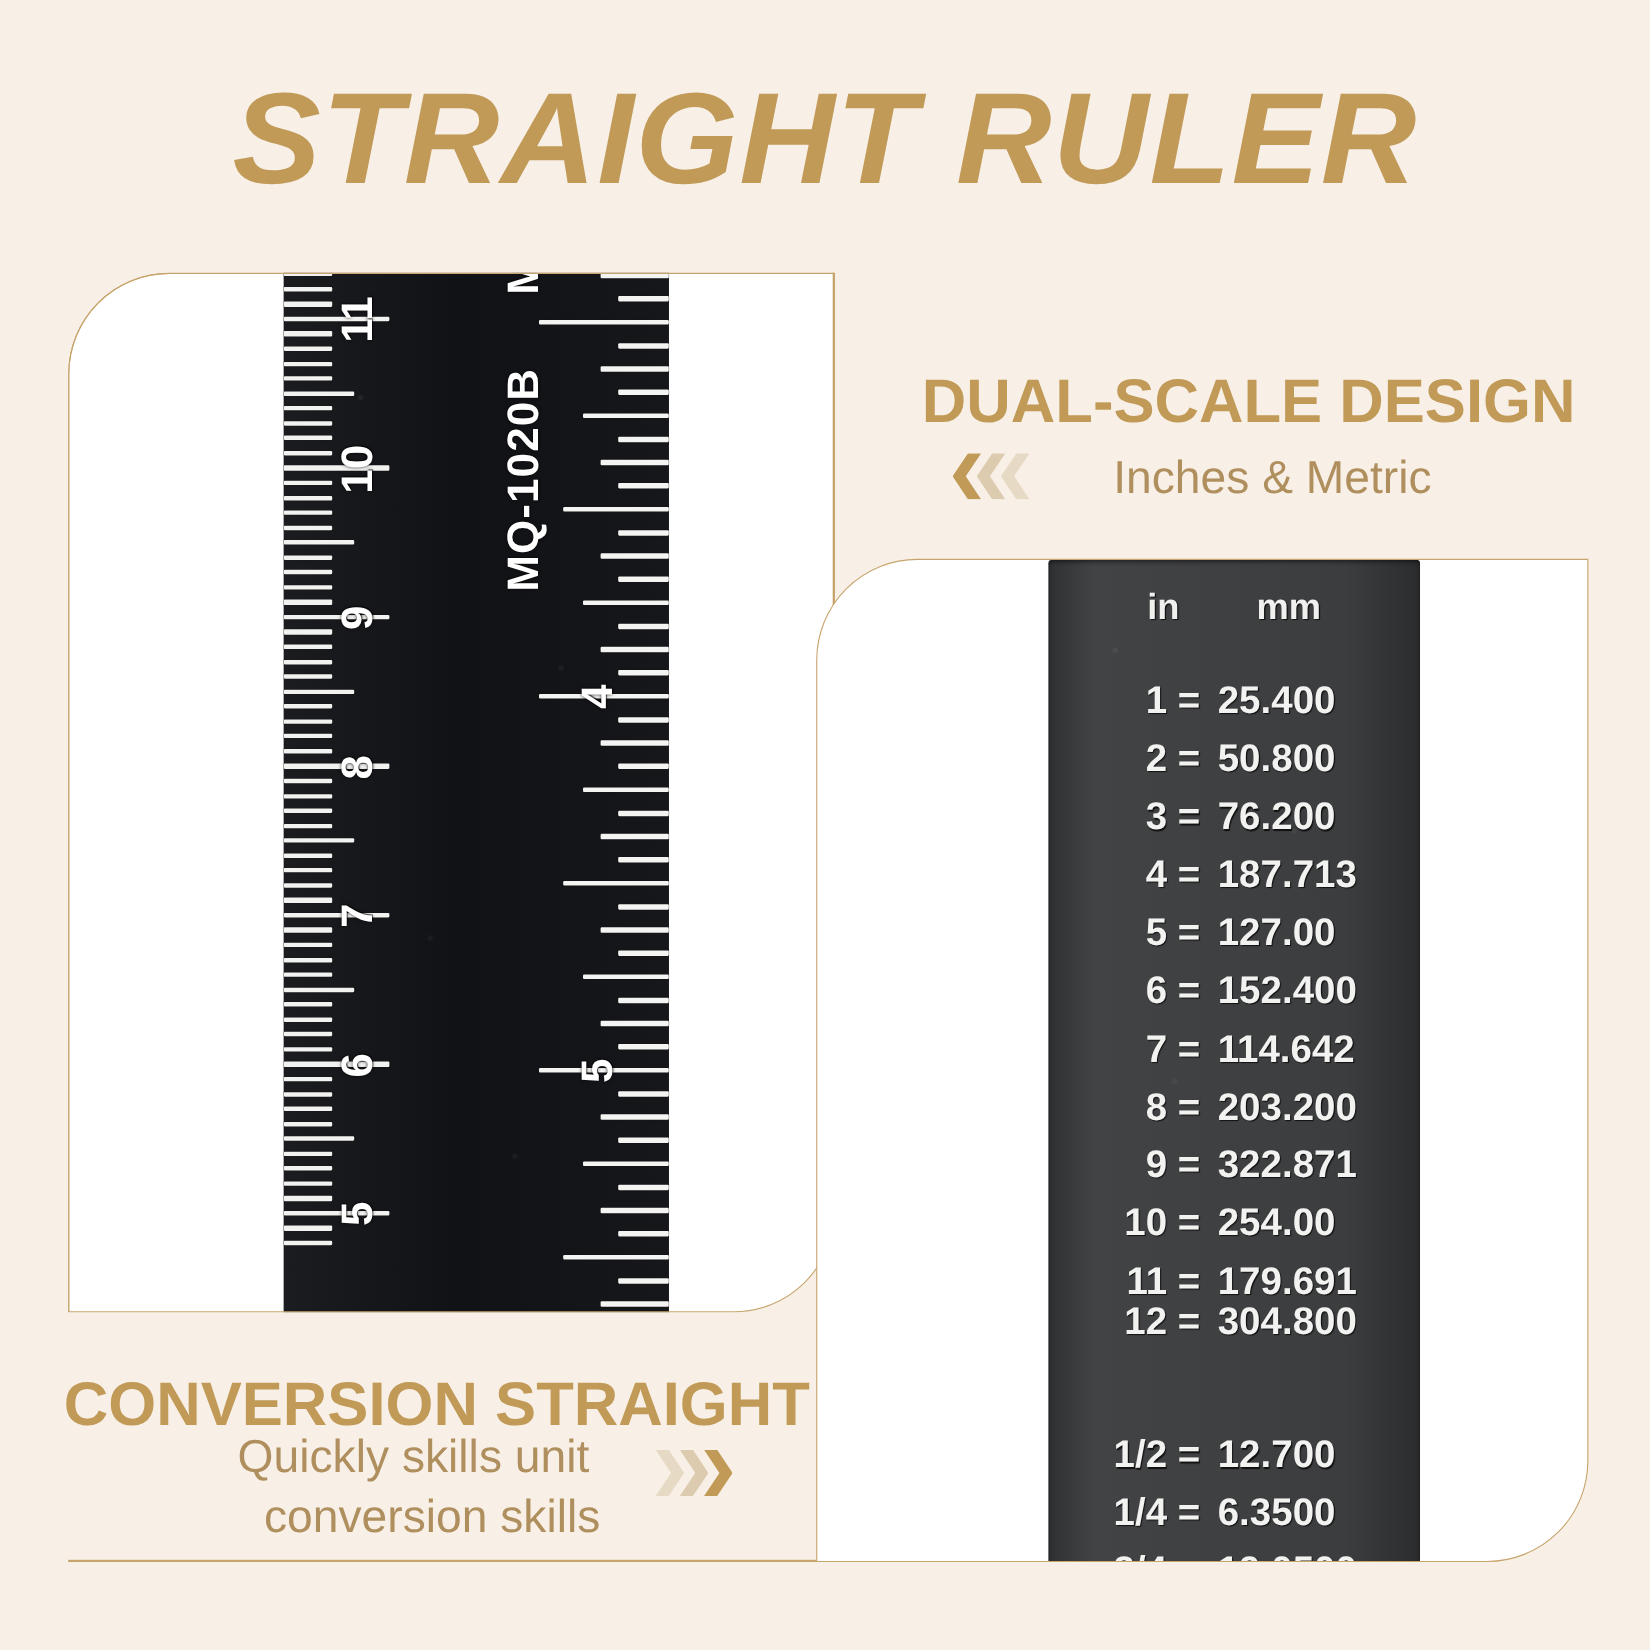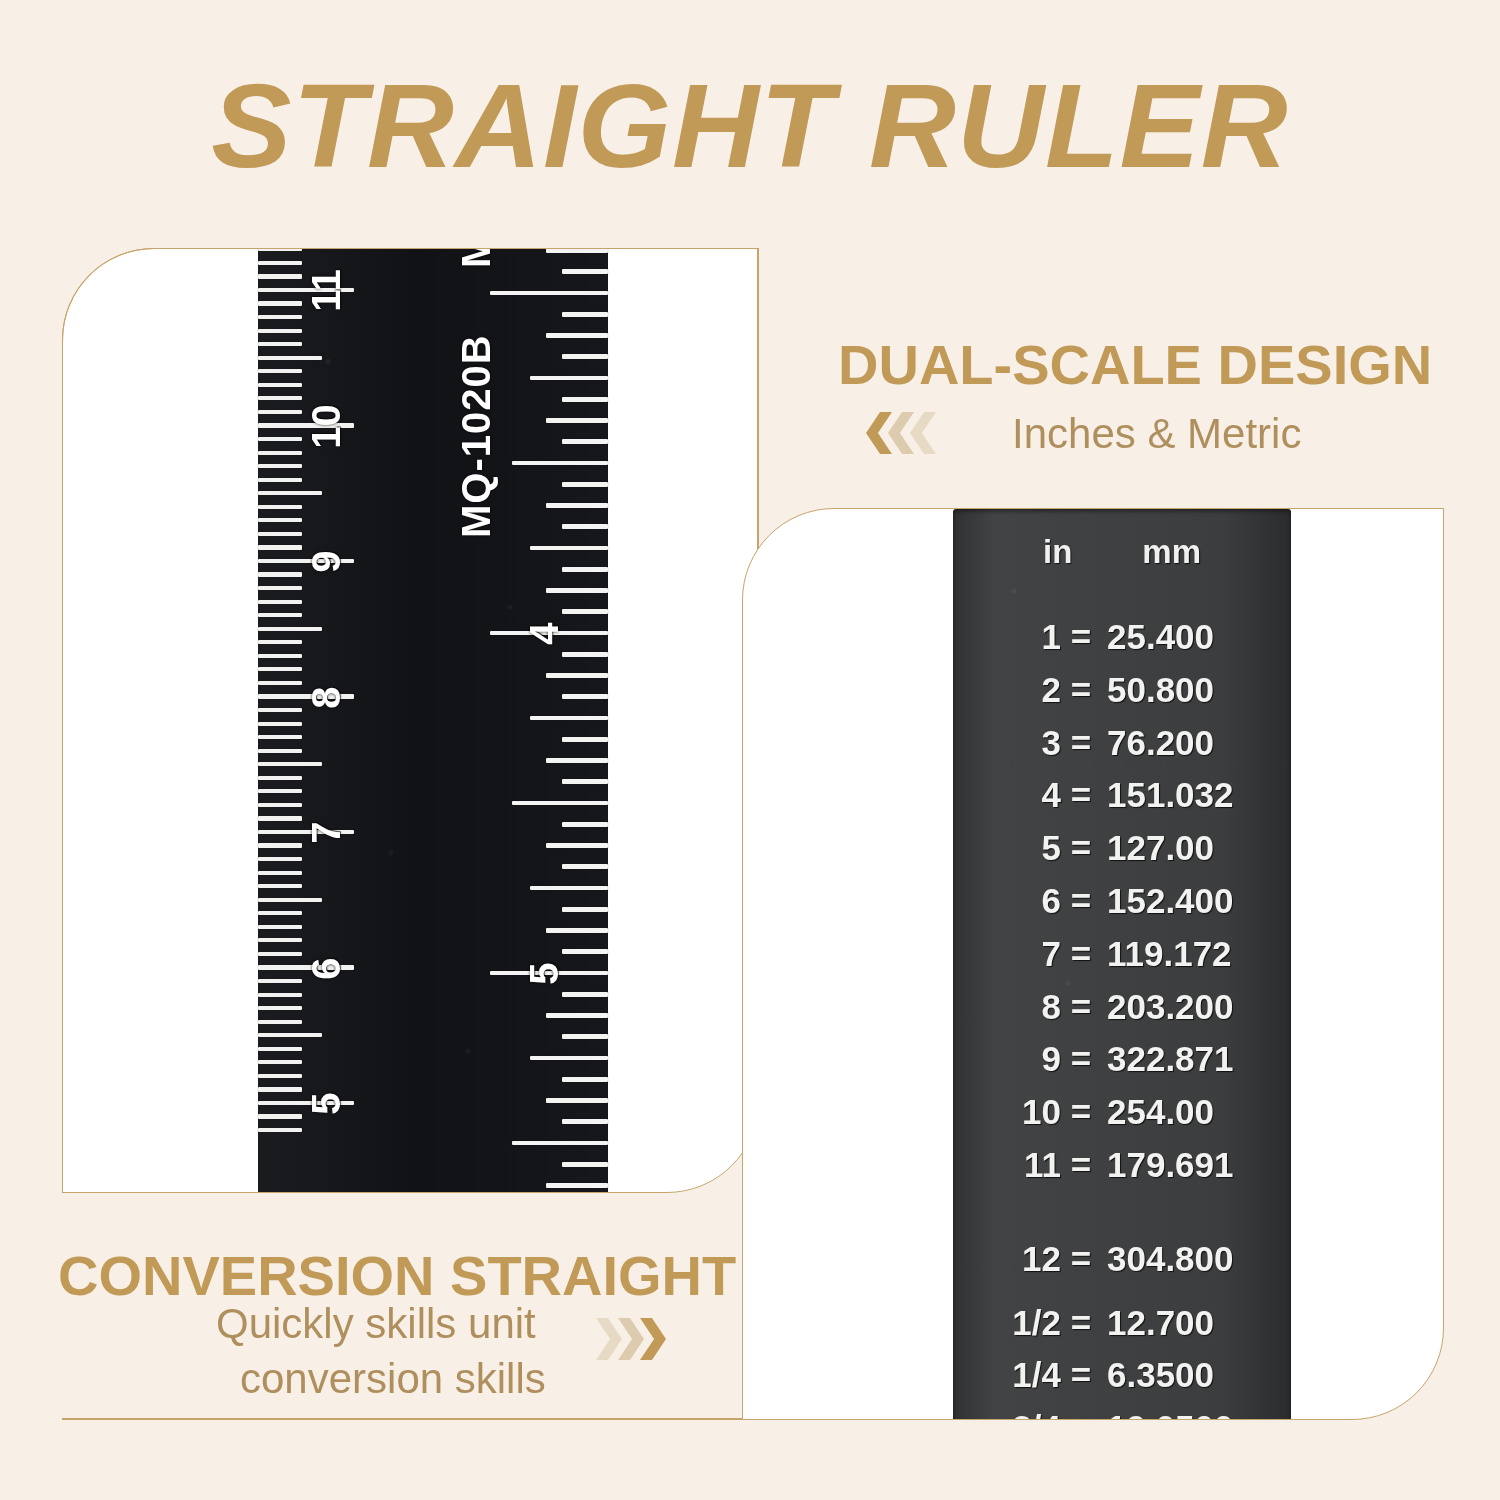--- a/index.html
+++ b/index.html
@@ -339,36 +339,36 @@
           <span class="c-mm">50.800</span>
         </div>
         <div class="trow" style="top: 213.6px;">
           <span class="c-in">3</span>
           <span class="c-eq">=</span>
           <span class="c-mm">76.200</span>
         </div>
         <div class="trow" style="top: 266.4px;">
           <span class="c-in">4</span>
           <span class="c-eq">=</span>
-          <span class="c-mm">151.032</span>
+          <span class="c-mm">187.713</span>
         </div>
         <div class="trow" style="top: 319.2px;">
           <span class="c-in">5</span>
           <span class="c-eq">=</span>
           <span class="c-mm">127.00</span>
         </div>
         <div class="trow" style="top: 372px;">
           <span class="c-in">6</span>
           <span class="c-eq">=</span>
           <span class="c-mm">152.400</span>
         </div>
         <div class="trow" style="top: 424.8px;">
           <span class="c-in">7</span>
           <span class="c-eq">=</span>
-          <span class="c-mm">119.172</span>
+          <span class="c-mm">114.642</span>
         </div>
         <div class="trow" style="top: 477.6px;">
           <span class="c-in">8</span>
           <span class="c-eq">=</span>
           <span class="c-mm">203.200</span>
         </div>
         <div class="trow" style="top: 530.4px;">
           <span class="c-in">9</span>
           <span class="c-eq">=</span>
           <span class="c-mm">322.871</span>
@@ -376,21 +376,21 @@
         <div class="trow" style="top: 583.2px;">
           <span class="c-in">10</span>
           <span class="c-eq">=</span>
           <span class="c-mm">254.00</span>
         </div>
         <div class="trow" style="top: 636px;">
           <span class="c-in">11</span>
           <span class="c-eq">=</span>
           <span class="c-mm">179.691</span>
         </div>
-        <div class="trow" style="top: 730px;">
+        <div class="trow" style="top: 673px;">
           <span class="c-in">12</span>
           <span class="c-eq">=</span>
           <span class="c-mm">304.800</span>
         </div>
         <div class="trow" style="top: 793.6px;">
           <span class="c-in">1/2</span>
           <span class="c-eq">=</span>
           <span class="c-mm">12.700</span>
         </div>
         <div class="trow" style="top: 846.4px;">

